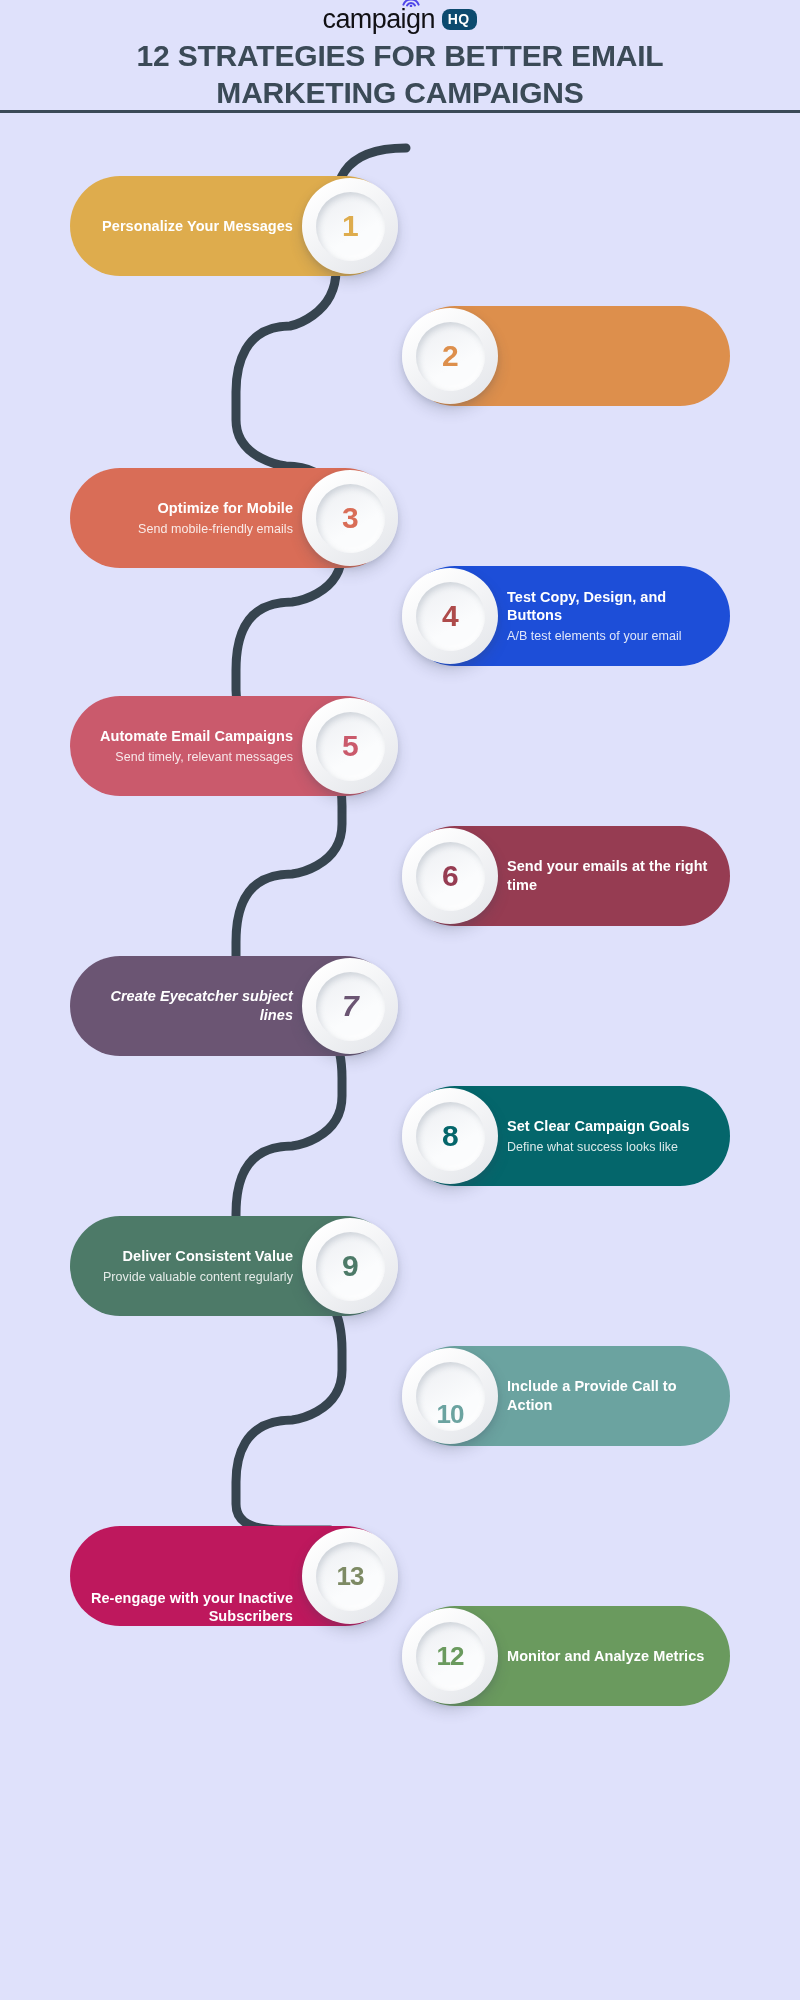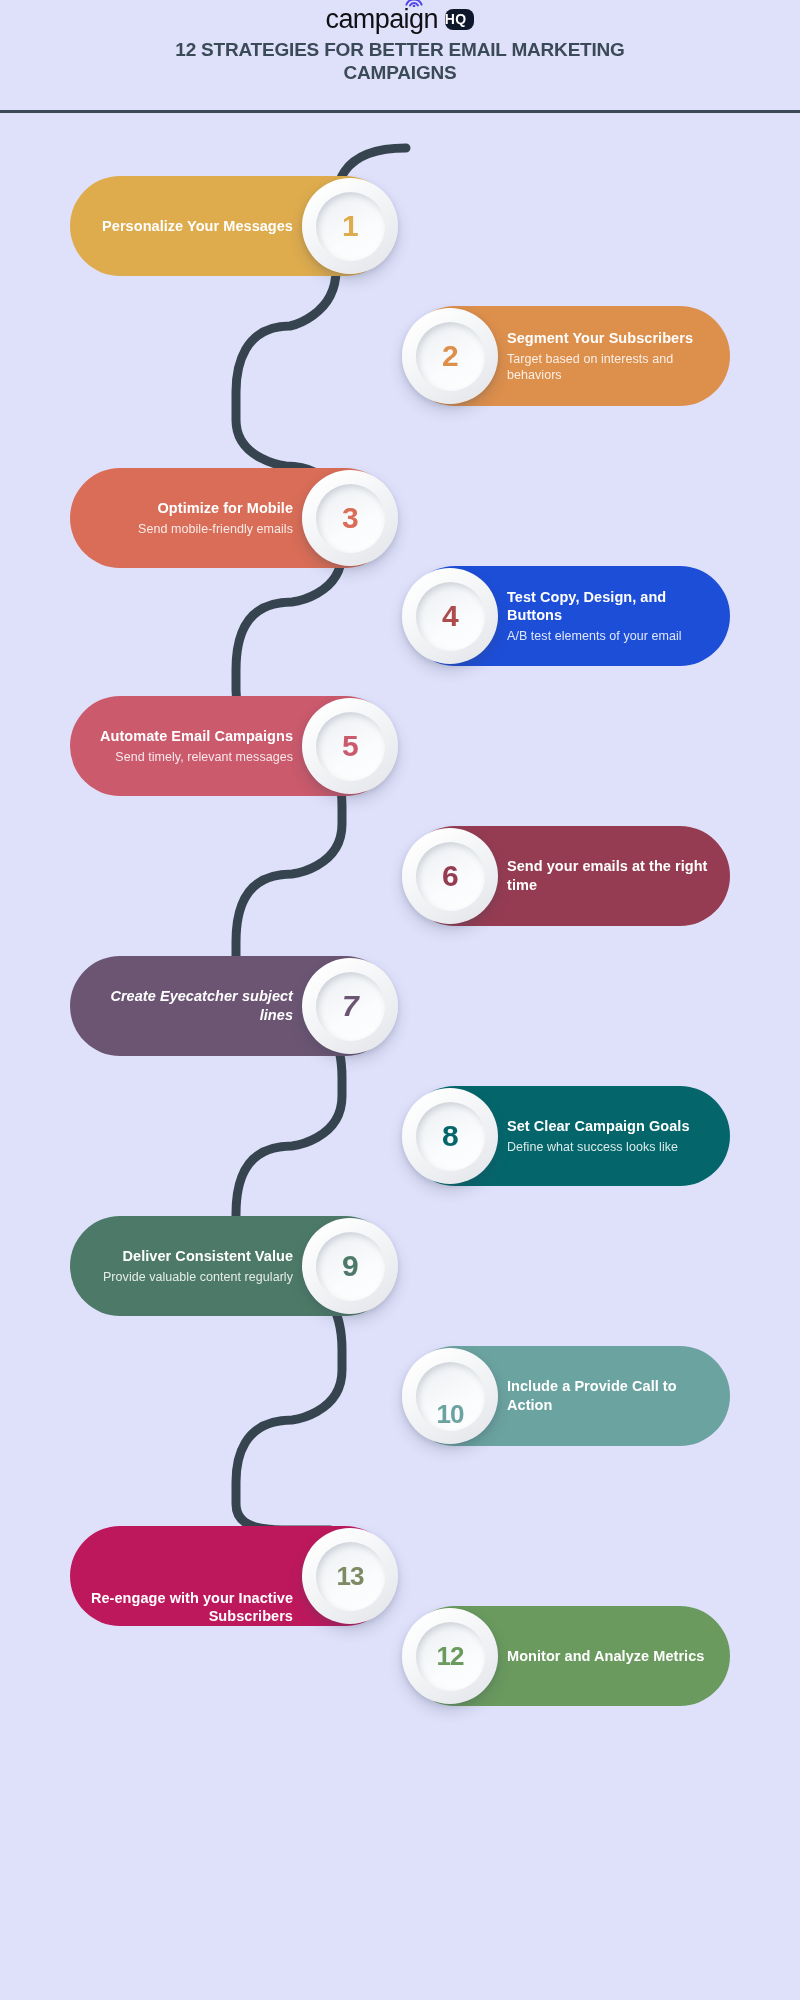--- a/index.html
+++ b/index.html
@@ -18,30 +18,30 @@
     position: absolute; top: 6px; left: 0; width: 800px;
     display: flex; justify-content: center; align-items: center; gap: 7px;
   }
   .logo-word {
     position: relative;
     font-size: 27px; font-weight: 400; color: #111014;
     letter-spacing: -0.6px; line-height: 1;
   }
   .logo-wifi { position: absolute; top: -11px; right: 15px; width: 18px; height: 12px; }
   .logo-badge {
-    background: #0f172a; color: #fff; border-radius: 8px;
-    padding: 3px 8px 4px 0; font-size: 14px; font-weight: 700;
+    background: #0c4a6e; color: #fff; border-radius: 8px;
+    padding: 3px 8px 4px 6px; font-size: 14px; font-weight: 700;
     letter-spacing: 0.3px; line-height: 1;
   }
 
   .title {
     position: absolute; top: 38px; left: 0; width: 800px;
     text-align: center;
     color: #3b4a57;
-    font-size: 19px; font-weight: 800; line-height: 1.22;
+    font-size: 30px; font-weight: 800; line-height: 1.22;
     letter-spacing: -0.2px;
     padding: 0 120px;
     text-transform: uppercase;
   }
   .header-rule {
     position: absolute; top: 110px; left: 0; width: 800px; height: 3px;
     background: #3b4a57;
   }
 
   
@@ -165,24 +165,20 @@
       <div class="card-text">
         <div class="card-title">Personalize Your Messages</div>
       </div>
       <div class="badge">
         <div class="badge-inner">
           <div class="badge-num" style="color: rgb(222, 172, 77);">1</div>
         </div>
       </div>
     </div>
     <div class="card right" style="top: 176px; background: rgb(221, 143, 76);">
-      <div class="card-text">
-        <div class="card-title">Segment Your Subscribers</div>
-        <div class="card-sub">Target based on interests and behaviors</div>
-      </div>
       <div class="badge">
         <div class="badge-inner">
           <div class="badge-num" style="color: rgb(221, 143, 76);">2</div>
         </div>
       </div>
     </div>
     <div class="card left" style="top: 306px; background: rgb(217, 109, 87); margin-top: 32px;">
       <div class="card-text">
         <div class="card-title">Optimize for Mobile</div>
         <div class="card-sub">Send mobile-friendly emails</div>

